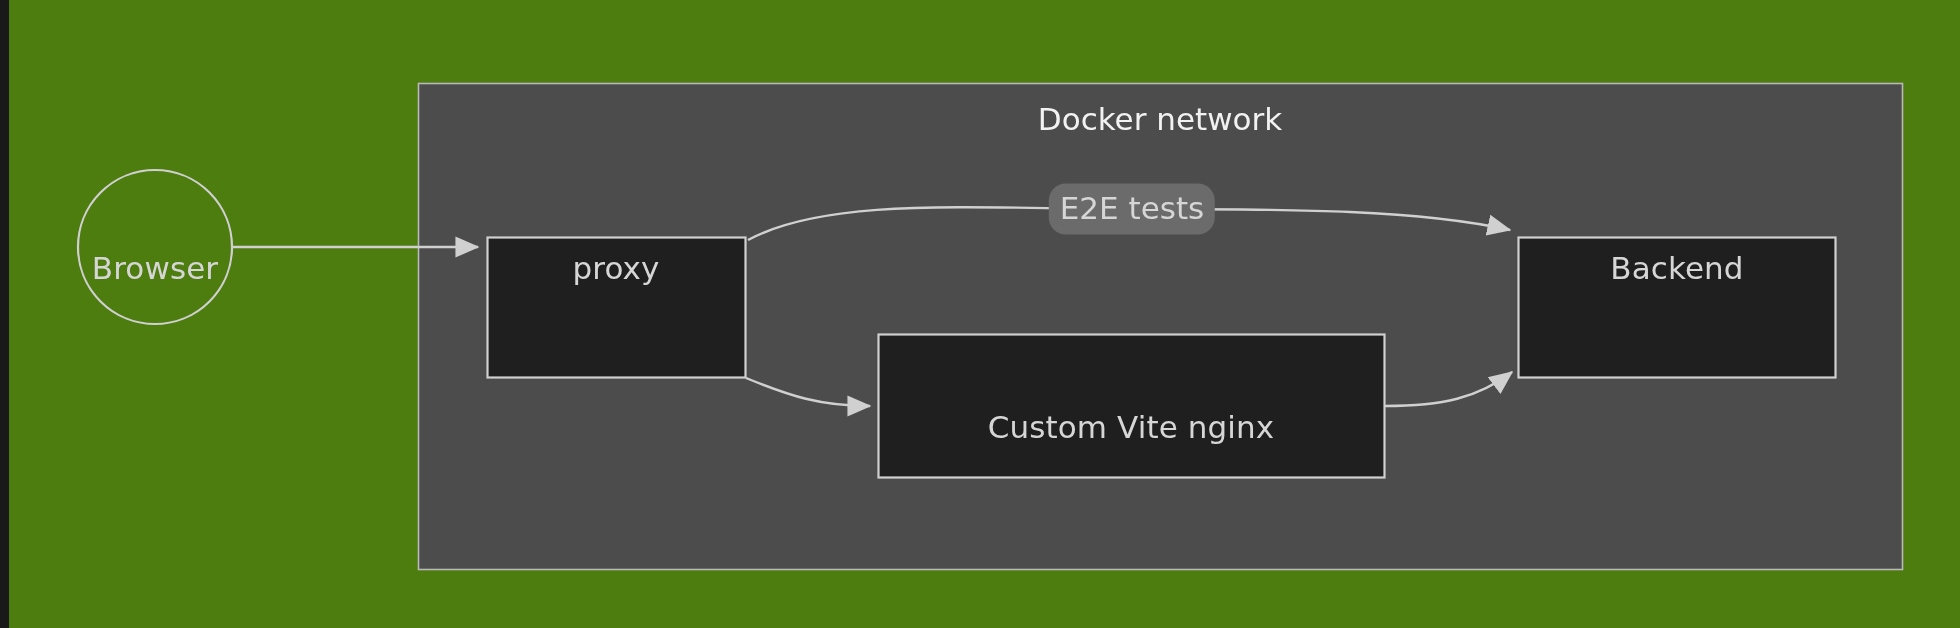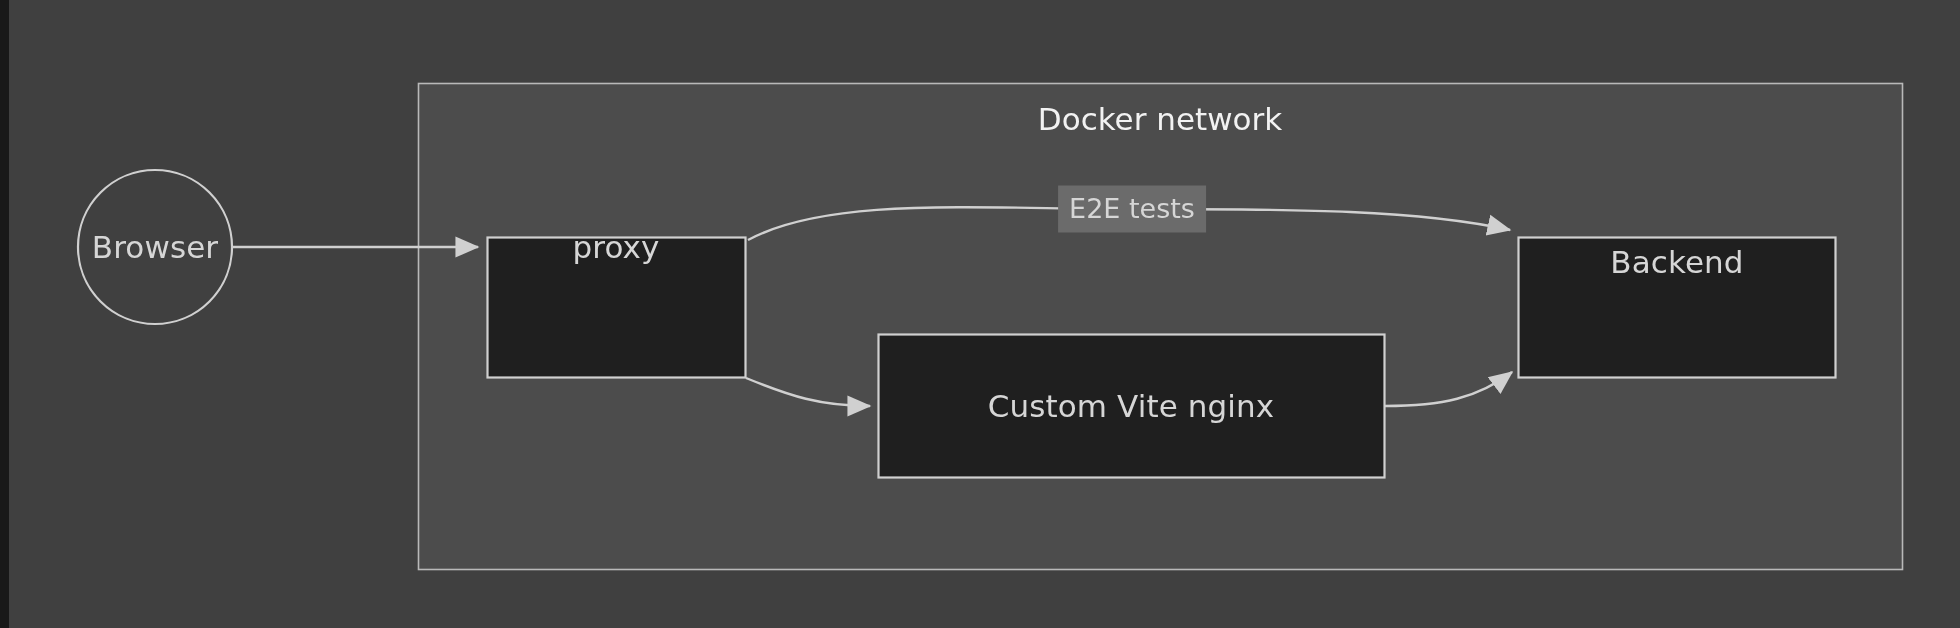--- a/index.html
+++ b/index.html
@@ -8,21 +8,21 @@
     padding: 0;
     background: #1e1e1e;
   }
   body {
     font-family: "DejaVu Sans", "Liberation Sans", sans-serif;
   }
   #canvas {
     position: relative;
     width: 1960px;
     height: 628px;
-    background: #404040;
+    background: #4d7c0f;
     overflow: hidden;
   }
   
   #left-gutter {
     position: absolute;
     left: 0;
     top: 0;
     width: 9px;
     height: 628px;
     background: #191919;
@@ -36,38 +36,40 @@
   }
   .node-label {
     position: absolute;
     color: #d6d6d6;
     font-size: 31px;
     line-height: 1;
     white-space: nowrap;
     transform: translate(-50%, -50%);
     text-align: left;
     letter-spacing: 0.1px;
+    margin-top: 21px;
   }
   .group-title {
     position: absolute;
     color: #f2f2f2;
     font-size: 31px;
     line-height: 1;
     white-space: nowrap;
     transform: translate(-50%, -50%);
   }
   .edge-label {
     position: absolute;
     color: #d6d6d6;
-    font-size: 27px;
+    font-size: 31px;
     line-height: 1;
     white-space: nowrap;
     transform: translate(-50%, -50%);
     background: #6b6b6b;
     padding: 9px 11px 11px 11px;
+    border-radius: 17px;
   }
 </style>
 </head>
 <body>
 
 <div id="canvas">
 
   <div id="left-gutter"></div>
 
   <svg id="diagram-svg" viewBox="0 0 1960 628">
@@ -98,17 +100,17 @@
   </svg>
 
   <div class="group-title" style="left:1160px; top:119px;">Docker network</div>
 
   <div class="node-label" style="left:155px; top:247px;">Browser</div>
 
   <div class="node-label" style="left:616px; top:247px;">proxy</div>
 
   <div class="node-label" style="left:1131px; top:406px;">Custom Vite nginx</div>
 
-  <div class="node-label" style="left:1677px; top:262px;">Backend</div>
+  <div class="node-label" style="left:1677px; top:247px;">Backend</div>
 
   <div class="edge-label" style="left:1132px; top:209px;">E2E tests</div>
 
 </div>
 
 </body></html>

